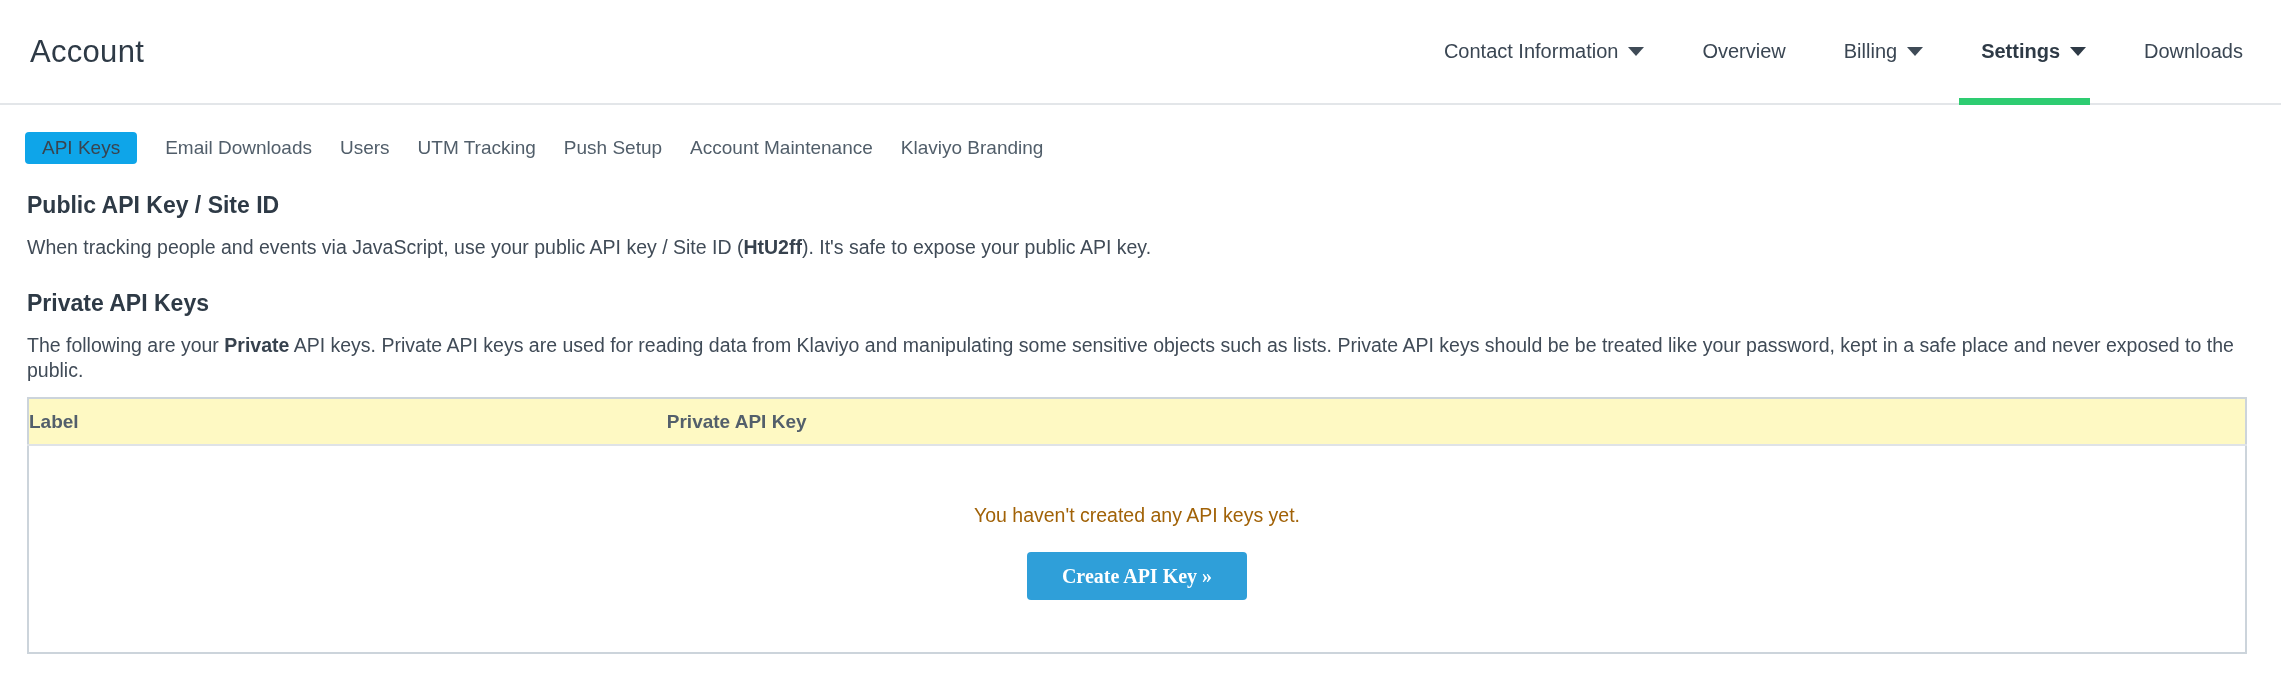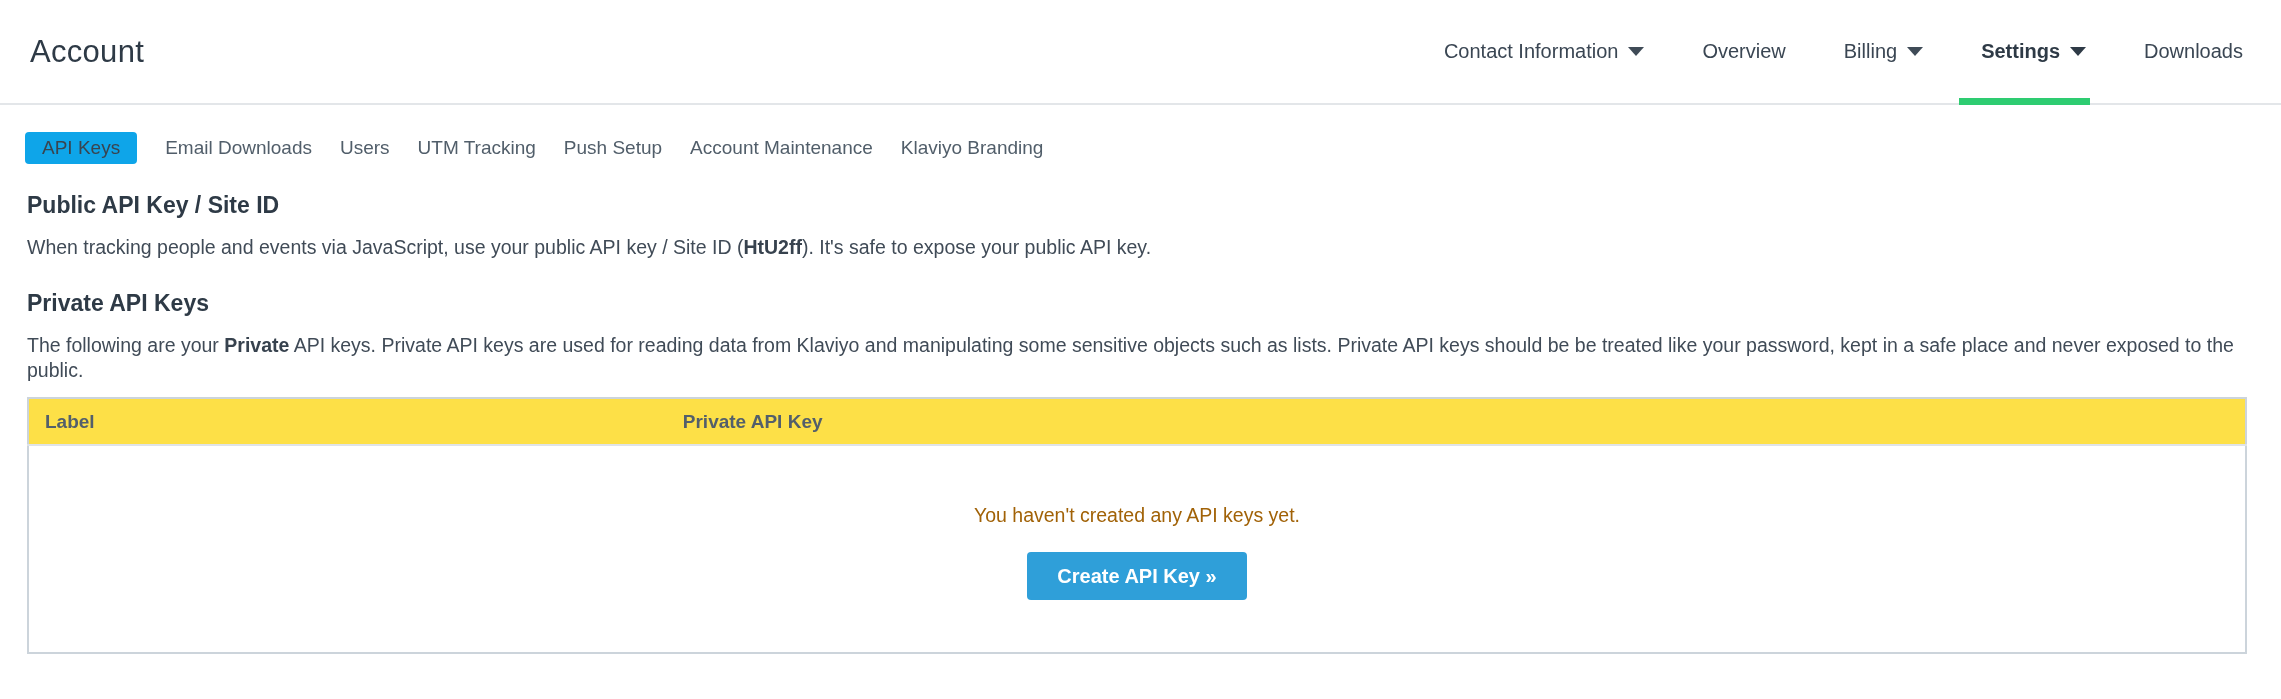--- a/index.html
+++ b/index.html
@@ -82,43 +82,43 @@
   }
   .section-text b{color:#37424e;}
   
   .api-table{
     margin-top:15px;
     width:100%;
     border:2px solid #ccd4db;
     border-collapse:collapse;
   }
   .api-table th{
-    background:#fde047;
+    background:#fef9c3;
     height:47px;
     text-align:left;
-    padding:0 0 0 16px;
+    padding:0 0 0 0;
     font-size:19px;
     font-weight:700;
     color:#535f6b;
     border-bottom:2px solid #dfe3e7;
   }
   .api-table th.col-label{width:28.8%;}
   .empty-cell{
     text-align:center;
     padding:58px 0 52px;
   }
   .empty-text{
     font-size:19.5px;color:#a16207;
   }
   .create-btn{
     margin-top:25px;
     width:220px;height:48px;
     background:var(--button-blue);
     color:#ffffff;
-    font-family:Liberation Sans, sans-serif;
+    font-family:Liberation Serif, serif;
     font-size:20px;font-weight:700;
     border:none;border-radius:4px;
     cursor:pointer;
   }
 </style>
 </head>
 <body>
 
 <div class="header">
   <div class="page-title">Account</div>

